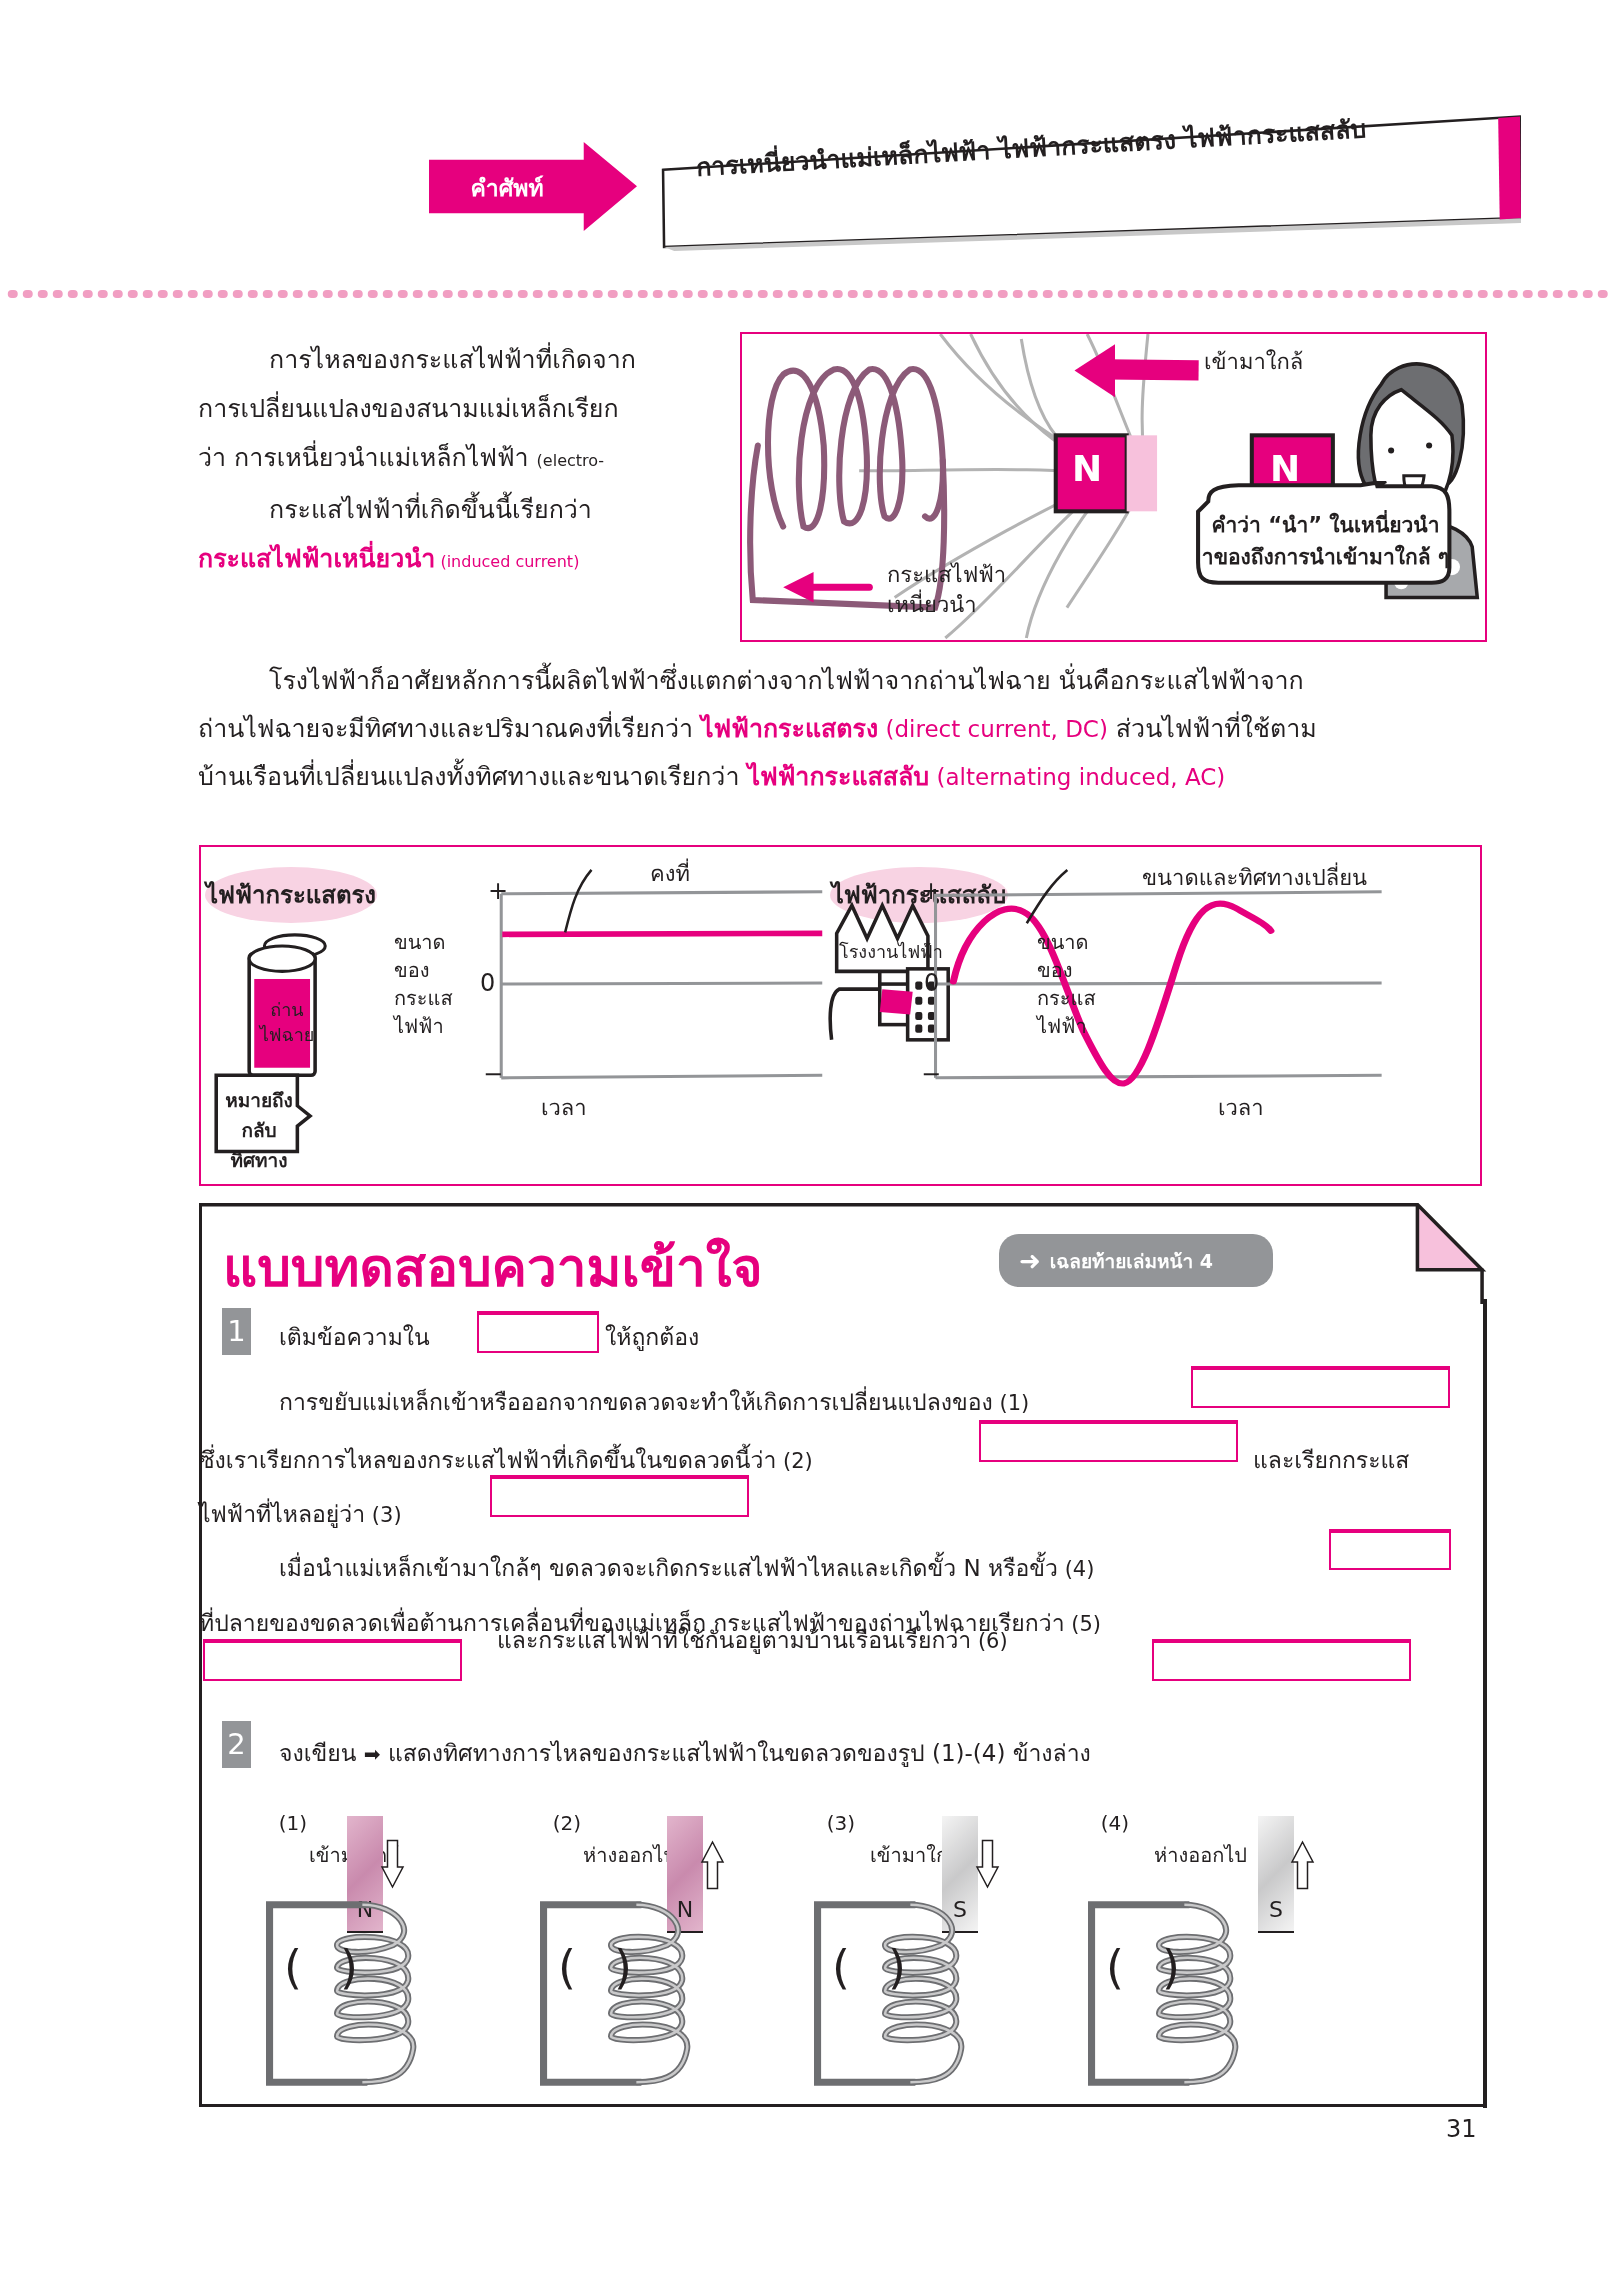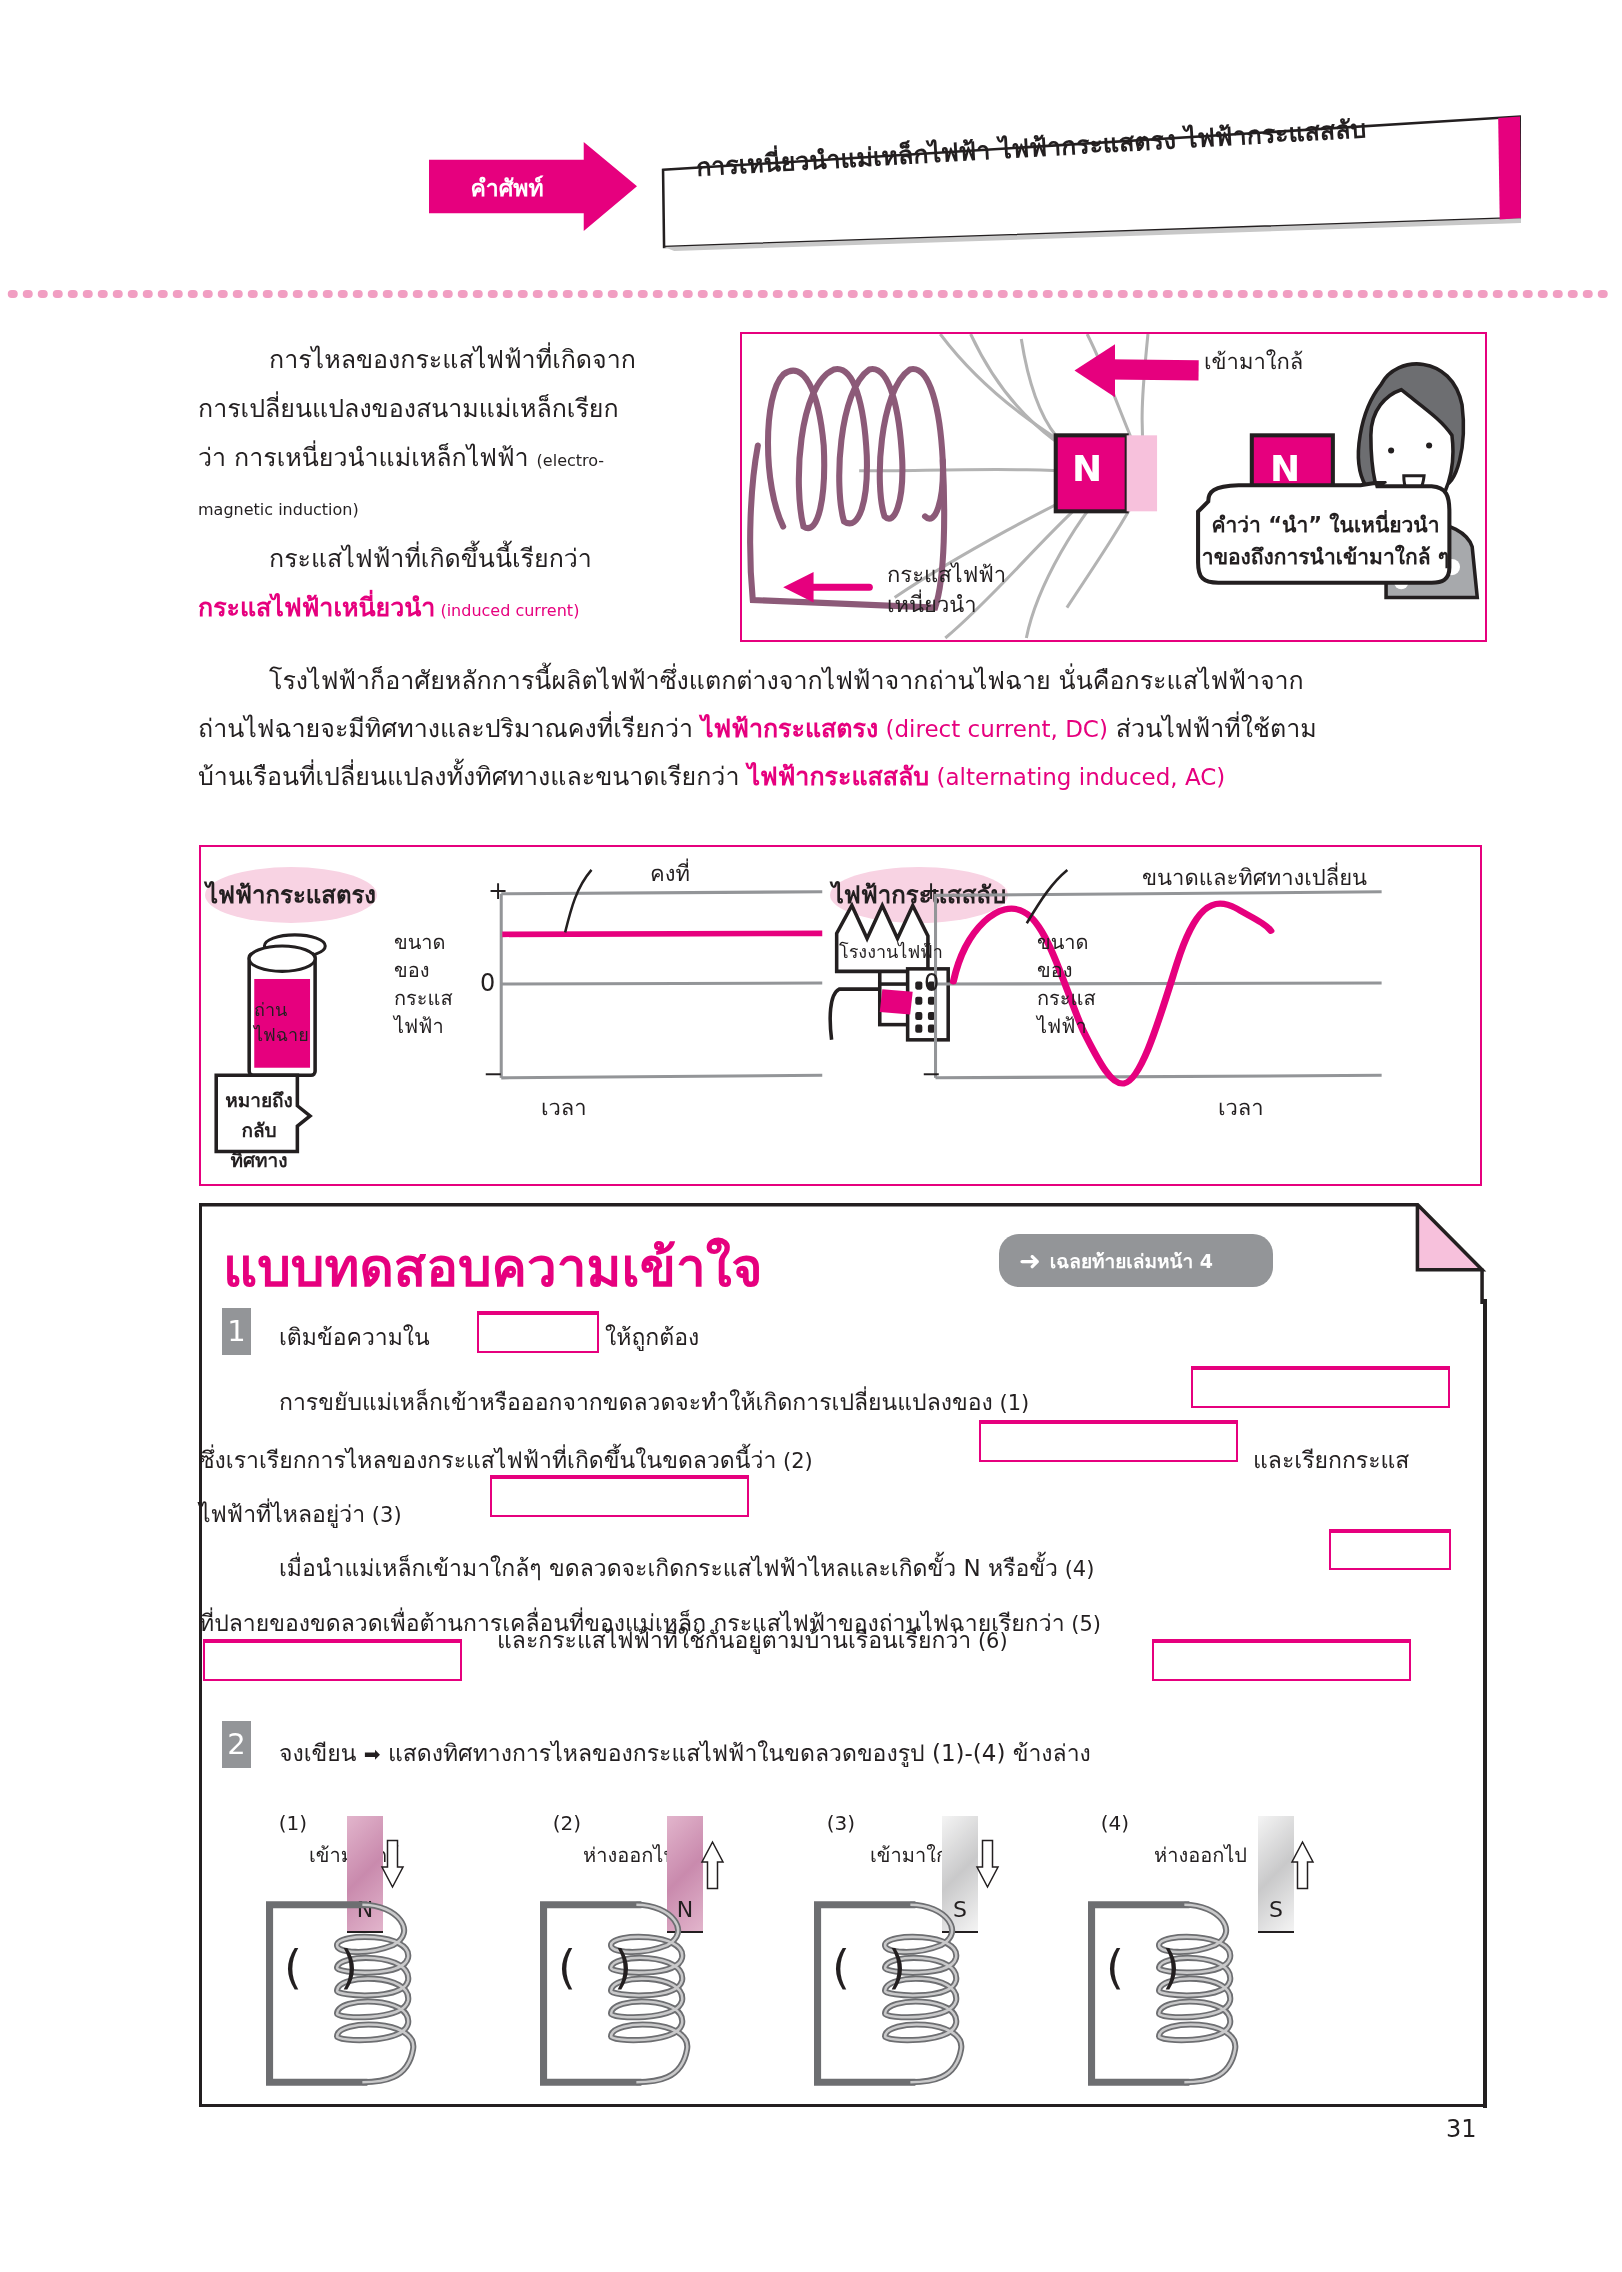--- a/index.html
+++ b/index.html
@@ -75,21 +75,20 @@
 <div class="abs" id="kw-terms">การเหนี่ยวนำแม่เหล็กไฟฟ้า ไฟฟ้ากระแสตรง ไฟฟ้ากระแสสลับ</div>
 
 <svg class="abs" id="dots" viewBox="0 0 3199 40">
   <line x1="0" y1="20" x2="3199" y2="20" stroke="#f19ec2" stroke-width="16" stroke-linecap="round" stroke-dasharray="4 26"></line>
 </svg>
 
 <div class="abs body-text" id="intro">
   <div class="indent">การไหลของกระแสไฟฟ้าที่เกิดจาก</div>
   <div>การเปลี่ยนแปลงของสนามแม่เหล็กเรียก</div>
   <div><span>ว่า การเหนี่ยวนำแม่เหล็กไฟฟ้า </span><span class="en">(electro-</span></div>
-  <div class="en">magnetic induction)</div>
   <div class="indent">กระแสไฟฟ้าที่เกิดขึ้นนี้เรียกว่า</div>
   <div><span class="pink bold">กระแสไฟฟ้าเหนี่ยวนำ</span><span class="pink en"> (induced current)</span></div>
 </div>
 
 <div class="abs" id="illus1">
   <svg class="abs" style="left:0;top:0" width="743" height="306" viewBox="0 0 1464 604">
 
     <g stroke="#b3b3b3" stroke-width="6" fill="none">
       <path d="M740,280 C600,200 480,120 390,0"></path>
       <path d="M740,280 C620,230 520,150 450,0"></path>
@@ -165,21 +164,21 @@
 
     <g stroke="#939598" stroke-width="6" fill="none">
       <line x1="592" y1="92" x2="592" y2="455"></line>
       <line x1="592" y1="92" x2="1225" y2="88"></line>
       <line x1="592" y1="270" x2="1225" y2="268"></line>
       <line x1="592" y1="455" x2="1225" y2="450"></line>
     </g>
     <line x1="594" y1="172" x2="1225" y2="170" stroke="#e6007e" stroke-width="11"></line>
     <path d="M718,168 C730,120 740,80 770,45" stroke="#231f20" stroke-width="5" fill="none"></path>
   </svg>
-  <div class="abs" style="left:53px;top:150px;width:66px;text-align:left;color:#231f20;font-size:18px;line-height:25px">
+  <div class="abs" style="left:53px;top:150px;width:66px;text-align:center;color:#231f20;font-size:18px;line-height:25px">
     <div>ถ่าน</div>
     <div>ไฟฉาย</div>
   </div>
   <div class="abs bold" style="left:20px;top:238px;width:76px;text-align:center;font-size:19px;line-height:30px">
     <div>หมายถึง</div>
     <div>กลับทิศทาง</div>
   </div>
   <div class="abs axis-label" style="left:193px;top:81px;line-height:28px">
     <div>ขนาด</div>
     <div>ของ</div>

